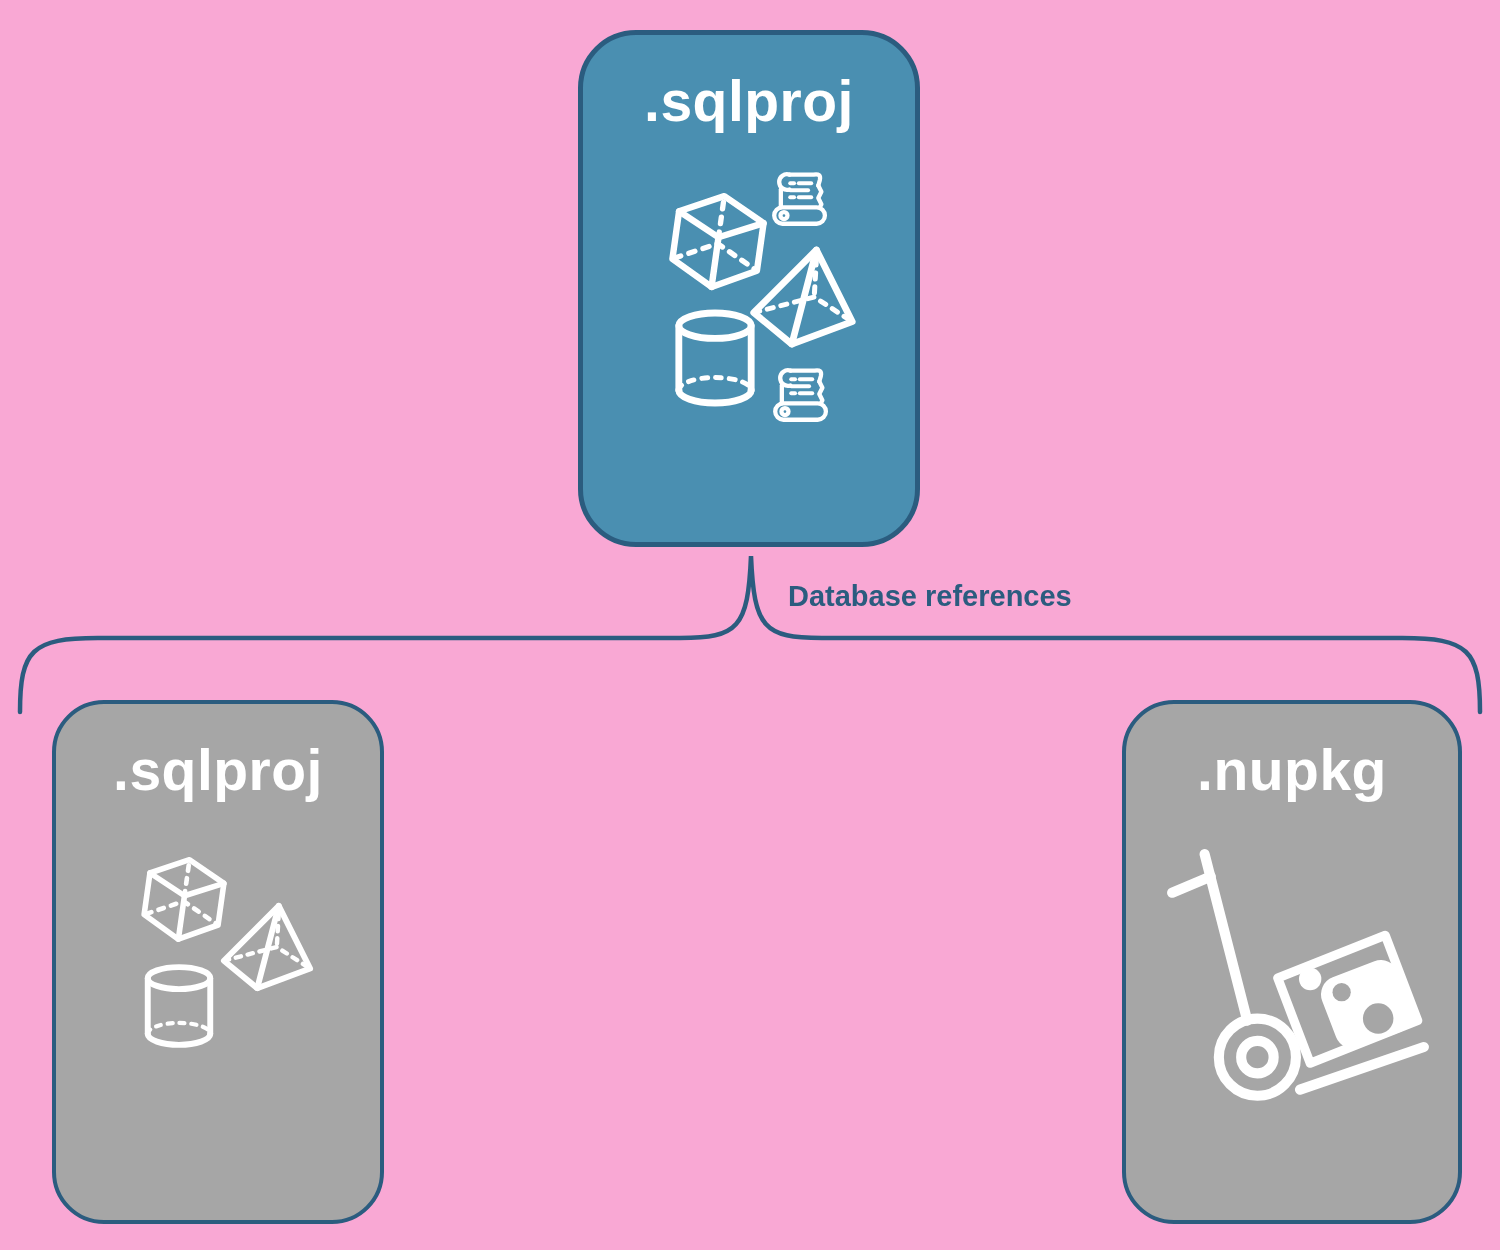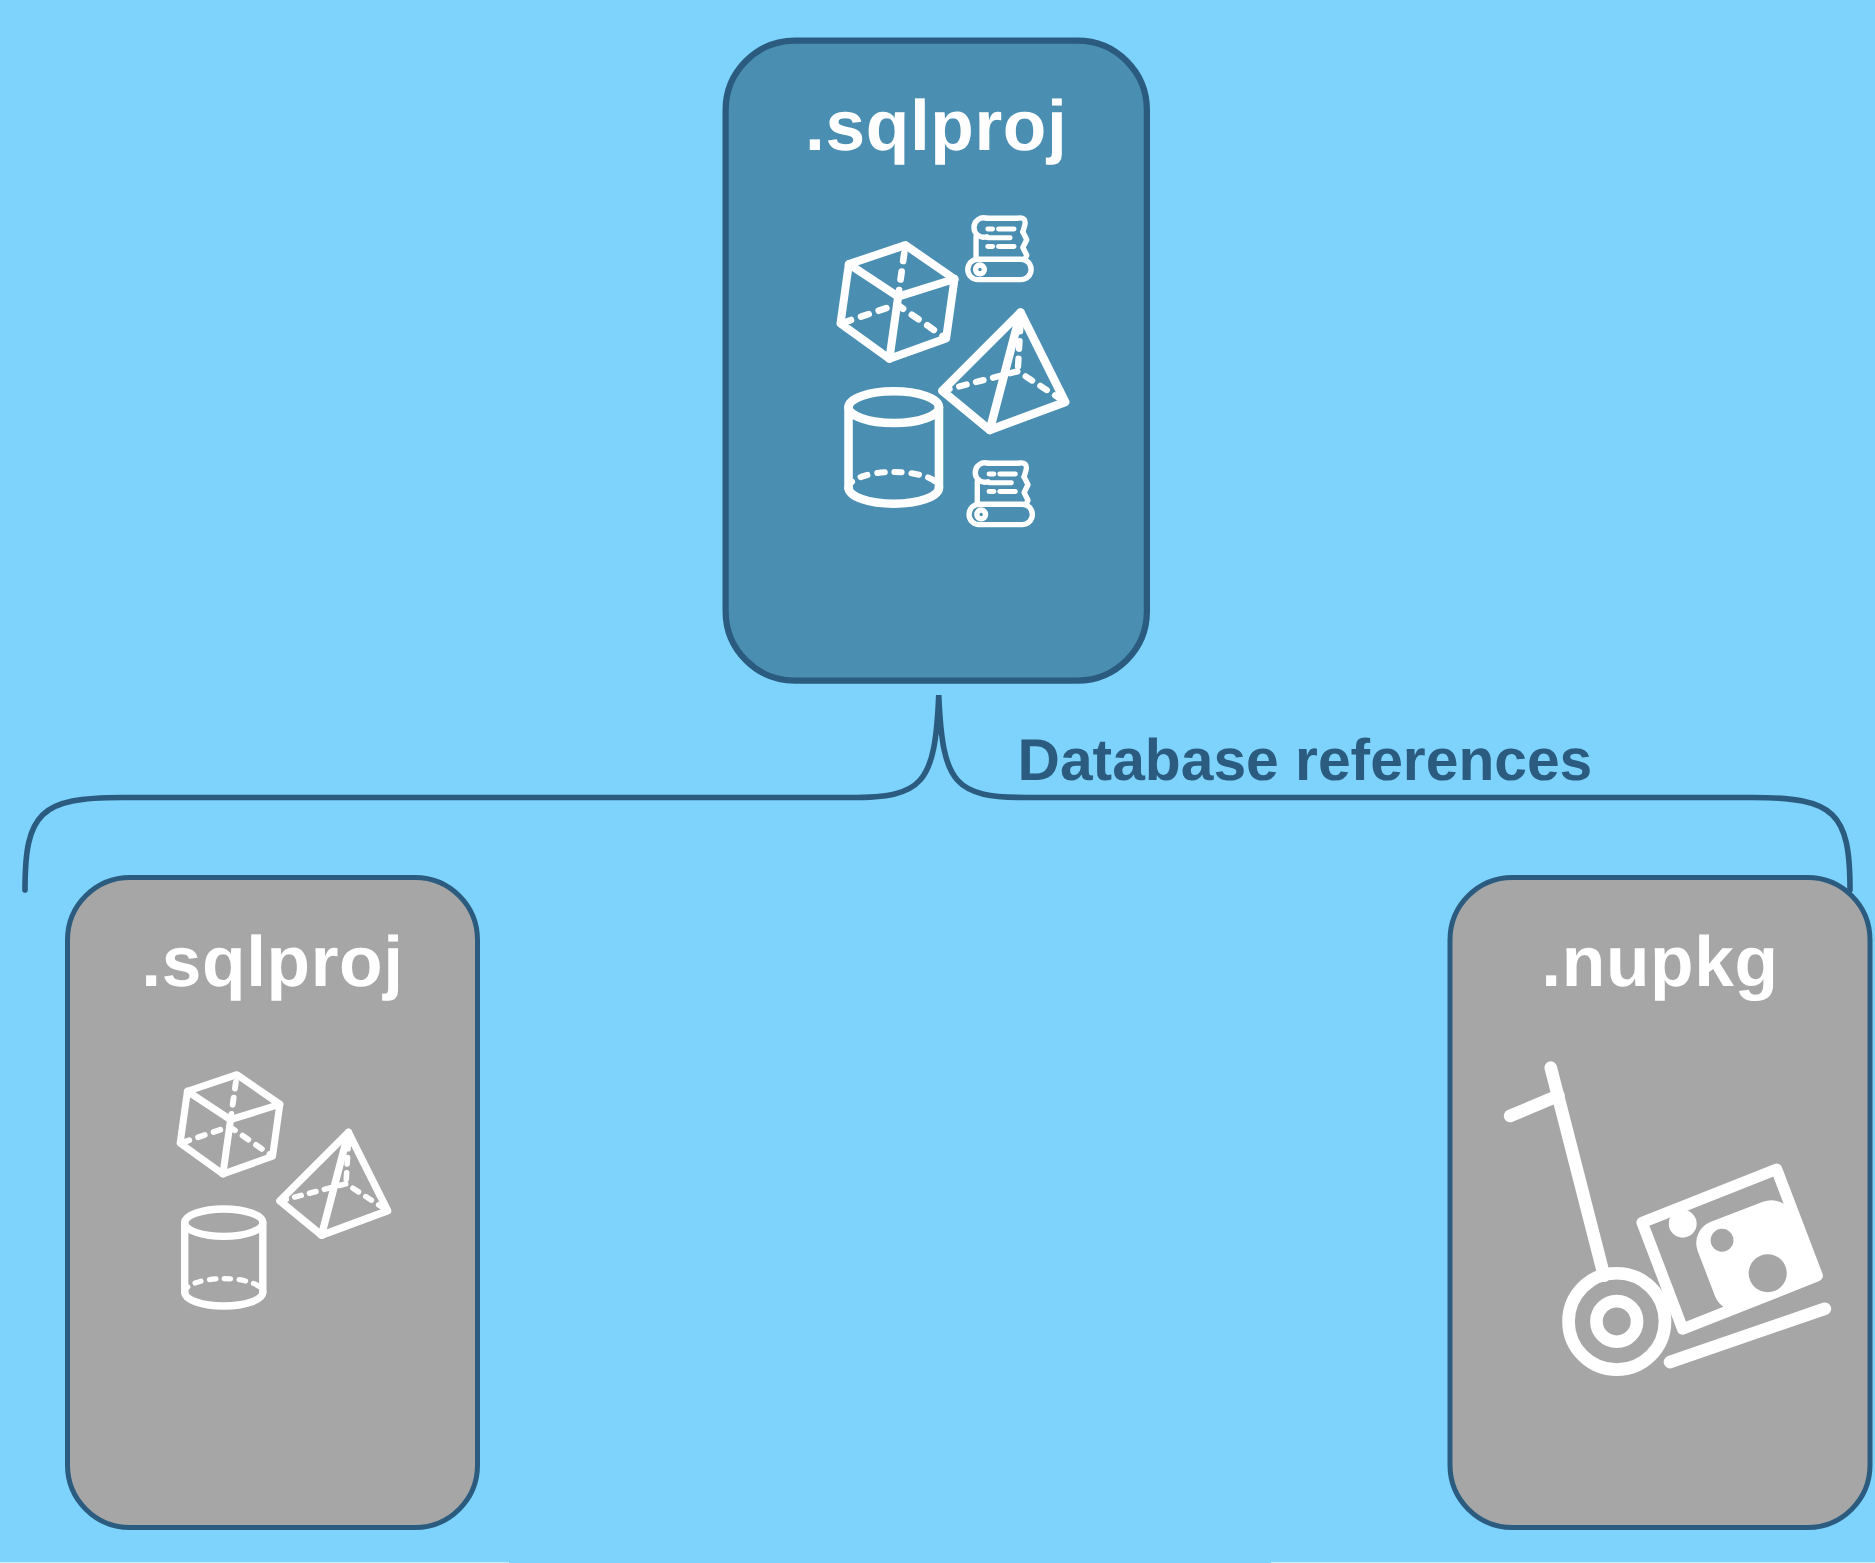--- a/index.html
+++ b/index.html
@@ -2,37 +2,37 @@
 <html><head>
 <meta charset="utf-8">
 <style>
   :root{
     --navy:#2b5c7f;
     --blue:#4a8fb1;
     --gray:#a6a6a6;
   }
   html,body{margin:0;padding:0;background:#fff;}
   #canvas{
-    position:relative;width:1500px;height:1250px;background:#7dd3fc;overflow:hidden;
+    position:relative;width:1500px;height:1250px;background:#f9a8d4;overflow:hidden;
     font-family:"Liberation Sans", sans-serif;
   }
   .node{
     position:absolute;box-sizing:border-box;border:5px solid var(--navy);
   }
   .node.blue{background:var(--blue);border-radius:58px;}
   .node.gray{background:var(--gray);border-radius:52px;border-width:4px;}
   .node-title{
     text-align:center;font-weight:bold;color:#fff;font-size:57px;
     margin-top:33px;letter-spacing:0.5px;user-select:none;
   }
   .icon{position:absolute;}
   .icon svg{display:block;width:100%;height:100%;}
   .connector-label{
-    position:absolute;left:814px;top:580px;width:480px;
-    font-weight:bold;font-size:47px;color:var(--navy);user-select:none;
+    position:absolute;left:788px;top:580px;width:480px;
+    font-weight:bold;font-size:29px;color:var(--navy);user-select:none;
   }
   .brace{position:absolute;left:0;top:0;width:1500px;height:1250px;pointer-events:none;}
 </style>
 </head>
 <body>
 
 <div id="canvas">
 
   <div class="node blue" style="left:578px;top:30px;width:342px;height:517px;">
     <div class="node-title">.sqlproj</div>
@@ -145,21 +145,21 @@
         <ellipse cx="45" cy="17" rx="37" ry="13"></ellipse>
         <path d="M8 17 V83"></path>
           <path d="M82 17 V83"></path>
         <path d="M8 83 A37 13 0 0 0 82 83"></path>
         <path d="M8 83 A37 13 0 0 1 82 83" stroke-width="5" stroke-dasharray="6 8"></path>
       </svg>
     </div>
   </div>
 
 
-  <div class="node gray" style="left:1122px;top:700px;width:340px;height:524px;margin-left:36px;">
+  <div class="node gray" style="left:1122px;top:700px;width:340px;height:524px;">
     <div class="node-title">.nupkg</div>
 
     <div class="icon" style="left:40px;top:138px;width:264px;height:274px;">
       <svg viewBox="0 0 130 135" fill="none" stroke="#fff" stroke-width="5" stroke-linecap="round" stroke-linejoin="round">
 
         <path d="M3 25 L22 17"></path>
         <path d="M19 6 L40 88"></path>
 
         <circle cx="45" cy="106" r="19"></circle>
         <circle cx="45" cy="106" r="8"></circle>

